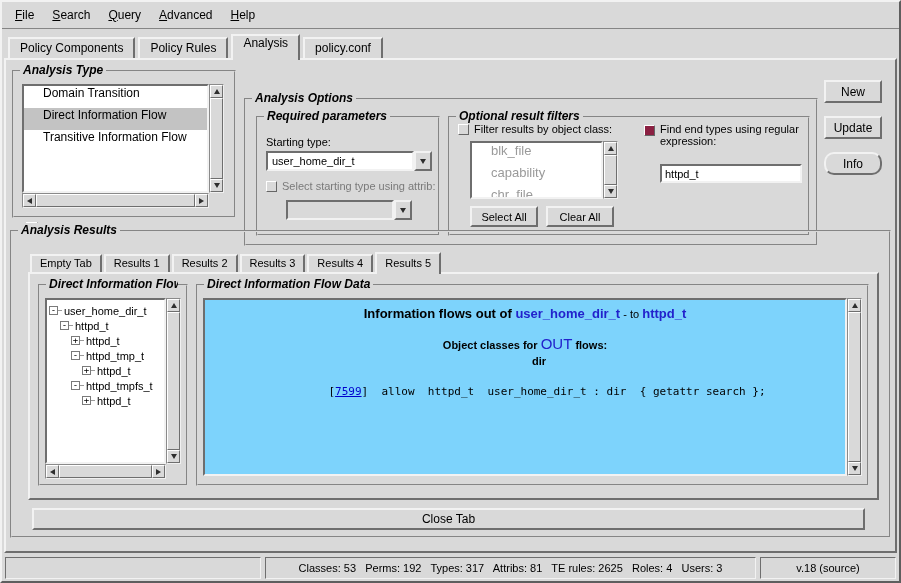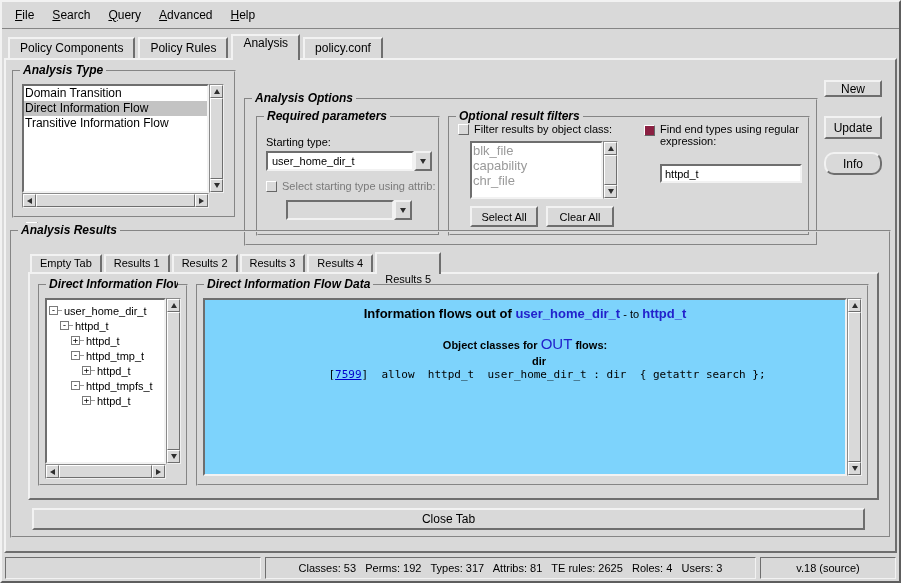--- a/index.html
+++ b/index.html
@@ -51,21 +51,21 @@
   .ltitle {
     position:absolute; top:-9px; left:6px; background:#d9d9d9; padding:0 3px;
     font-weight:bold; font-style:italic; font-size:12px; white-space:nowrap;
     max-width: calc(100% - 14px); overflow:hidden;
   }
 
   
   .lb-grid { position:absolute; display:grid; grid-template-columns:1fr 15px; grid-template-rows:1fr 15px; }
   .lb-grid.noh { grid-template-rows:1fr; }
   .listbox { background:#fff; overflow:hidden; }
-  .lb-item { padding:0 1px; height:15px; line-height:15px; white-space:nowrap; font-size:12px; }
+  .lb-item { padding:0 19px; height:22px; line-height:15px; white-space:nowrap; font-size:12px; }
   .lb-item.selected { background: var(--selection_bg, #c3c3c3); }
   .lb-item.disabled { color: var(--disabled_text, #9a9a9a); font-size:13px; }
 
   
   .vscroll { display:flex; flex-direction:column; background:#bdbdbd;
     border-style:solid; border-width:1px; border-color:#8a8a8a #f0f0f0 #f0f0f0 #8a8a8a; }
   .hscroll { display:flex; flex-direction:row; background:#bdbdbd;
     border-style:solid; border-width:1px; border-color:#8a8a8a #f0f0f0 #f0f0f0 #8a8a8a; }
   .sbtn { background:#d9d9d9; display:flex; align-items:center; justify-content:center; flex:0 0 auto; }
   .vscroll .sbtn { height:13px; }
@@ -118,21 +118,21 @@
   .sash { position:absolute; width:12px; height:8px; background:#d9d9d9;
     border-style:solid; border-width:1px; border-color:#ffffff #6e6e6e #6e6e6e #ffffff; }
 
   
   .inner-tabs { position:absolute; display:flex; gap:2px; height:21px; z-index:4; }
   .itab {
     height:18px; align-self:flex-end; padding:1px 8px 0; font-size:11px; background:#d9d9d9; white-space:nowrap;
     border-style:solid; border-width:2px 2px 0 2px;
     border-color:#f2f2f2 #6e6e6e transparent #f2f2f2;
   }
-  .itab.selected { height:22px; margin-bottom:-2px; padding-top:19px; z-index:5; }
+  .itab.selected { height:22px; margin-bottom:-2px; padding-top:3px; z-index:5; }
   .inner-client { position:absolute; background:#d9d9d9;
     border-style:solid; border-width:2px; border-color:#f2f2f2 #6e6e6e #6e6e6e #f2f2f2; }
 
   
   .tree-grid { position:absolute; display:grid; grid-template-columns:1fr 15px; grid-template-rows:1fr 15px; }
   .tree { background:#fff; overflow:hidden; padding:3px 2px;
   }
   .trow { display:flex; align-items:center; height:15px; white-space:nowrap; }
   .expbox { width:9px; height:9px; background:#fff; border:1px solid #7a7a7a; flex:0 0 auto;
     font-family:"DejaVu Sans Mono", monospace; font-size:9px; line-height:7px; text-align:center; overflow:hidden; }
@@ -142,21 +142,21 @@
   
   .data-grid { position:absolute; display:grid; grid-template-columns:1fr 15px; }
   .textarea { background:#7dd3fc; overflow:hidden; padding:6px 9px;
     border-style:solid; border-width:2px; border-color:#6e6e6e #f2f2f2 #f2f2f2 #6e6e6e; }
   .h1 { font-size:13px; font-weight:bold; }
   .type { color: var(--type_text, #2222cc); }
   .hsep { font-size:11px; font-weight:normal; }
   .h2 { font-size:11px; font-weight:bold; margin-top:14px; }
   .out { font-size:15px; font-weight:normal; color: var(--type_text, #2222cc); }
   .cls { font-size:11px; font-weight:bold; margin-left:28px; margin-top:3px; }
-  .rule { font-family:"DejaVu Sans Mono", monospace; font-size:11px; margin-left:44px; white-space:pre; margin-top:1px; }
+  .rule { font-family:"DejaVu Sans Mono", monospace; font-size:11px; margin-left:44px; white-space:pre; margin-top:18px; }
   .rule-link { color: var(--link, #0000cc); text-decoration:underline; }
 
   
   .statusbar { position:absolute; left:3px; right:3px; bottom:2px; height:22px; display:flex; gap:4px; }
   .sb-seg { display:flex; align-items:center; justify-content:center; font-size:11px; white-space:pre;
     border-style:solid; border-width:1px; border-color:#6e6e6e #f2f2f2 #f2f2f2 #6e6e6e; }
 </style>
 </head>
 <body>
 
@@ -271,21 +271,21 @@
           <span class="cind checked" style="margin-top:2px;"></span>
           <span>
             <span style="display:block;">Find end types using regular</span>
             <span style="display:block;">expression:</span>
           </span>
         </div>
         <input class="entry" style="left: 210px; top: 46px; width: 142px; height: 19px;" value="httpd_t">
       </div>
     </div>
 
-    <div class="btn" style="left:818px;top:20px;width:58px;height:17px;">New</div>
+    <div class="btn" style="left:818px;top:20px;width:58px;height:23px;">New</div>
     <div class="btn" style="left:818px;top:56px;width:58px;height:23px;">Update</div>
     <div class="btn" style="left:818px;top:92px;width:58px;height:23px;border-radius:10px;">Info</div>
 
     <div class="sash" style="left:20px;top:162px;"></div>
 
     <div class="lframe" style="left:4px;top:170px;width:881px;height:308px;">
       <span class="ltitle">Analysis Results</span>
 
       <div class="inner-tabs" style="left:18px;top:19px;">
         <div class="itab">Empty Tab</div>

